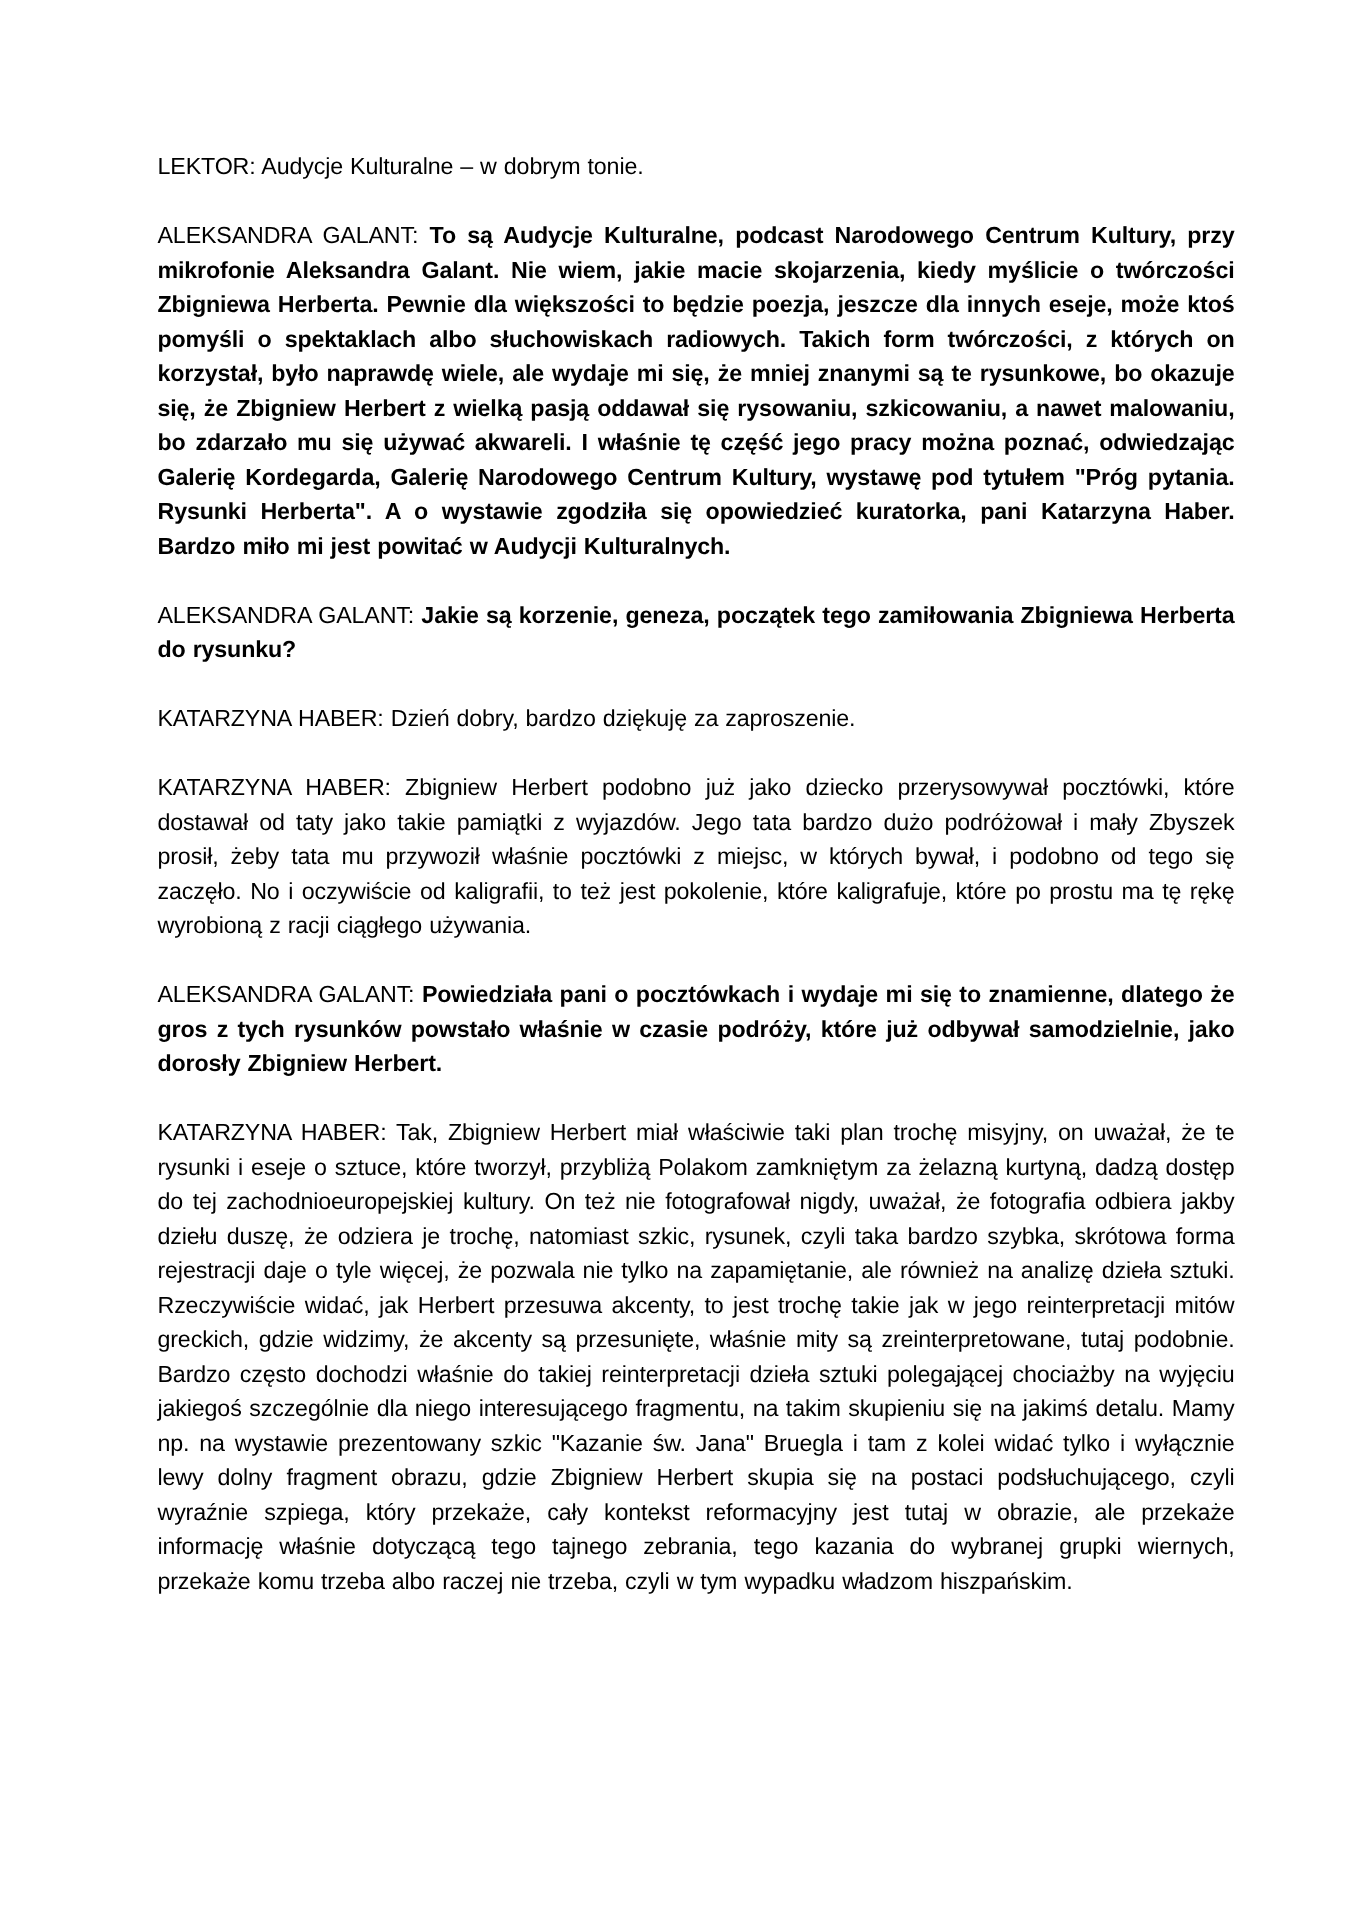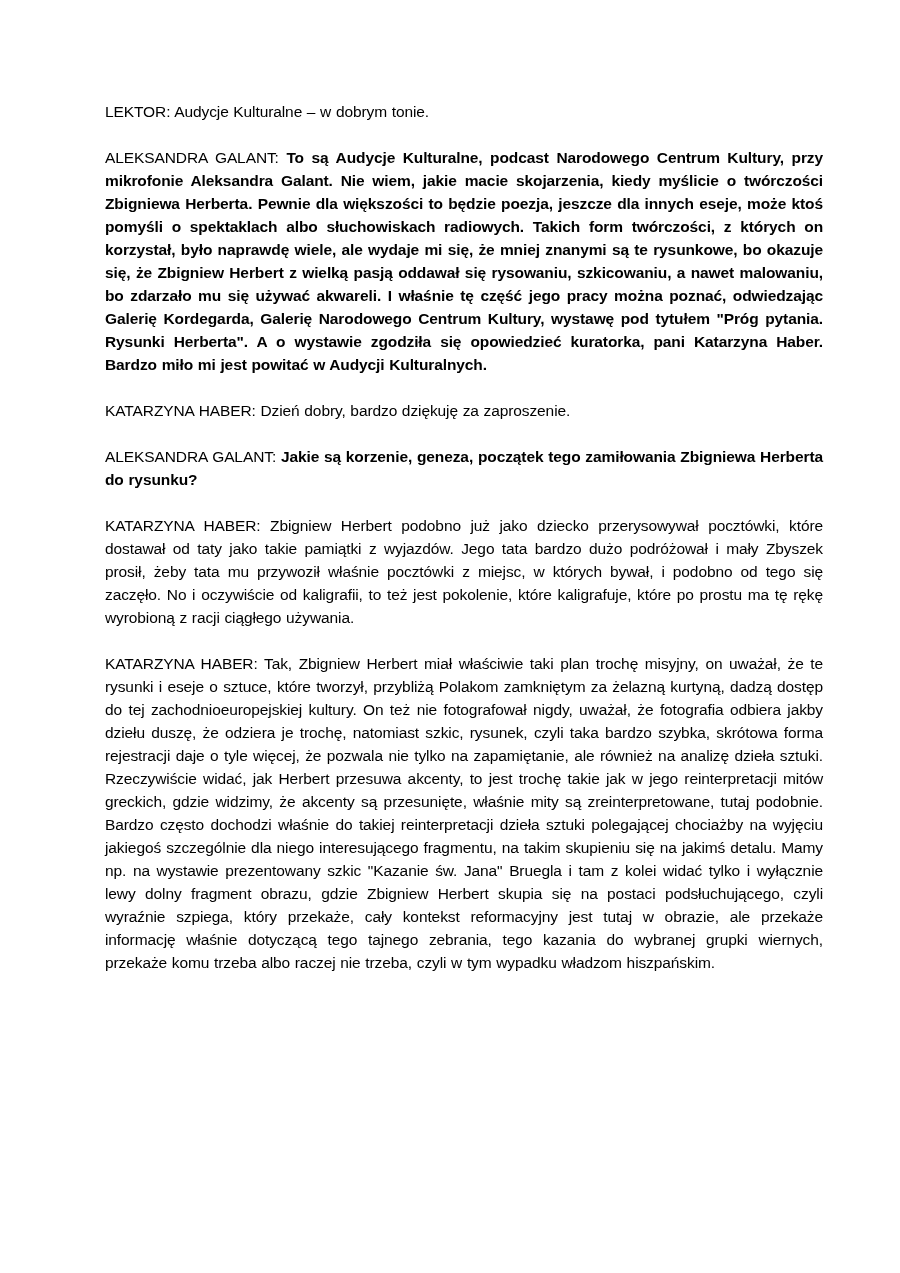--- a/index.html
+++ b/index.html
@@ -44,22 +44,23 @@
 </style>
 </head>
 <body>
 
 <div class="page">
 
   <p class="para"><span class="speaker">LEKTOR:</span> <span class="speech">Audycje Kulturalne – w dobrym tonie.</span></p>
 
   <p class="para emph"><span class="speaker">ALEKSANDRA GALANT:</span> <span class="speech">To są Audycje Kulturalne, podcast Narodowego Centrum Kultury, przy mikrofonie Aleksandra Galant. Nie wiem, jakie macie skojarzenia, kiedy myślicie o twórczości Zbigniewa Herberta. Pewnie dla większości to będzie poezja, jeszcze dla innych eseje, może ktoś pomyśli o spektaklach albo słuchowiskach radiowych. Takich form twórczości, z których on korzystał, było naprawdę wiele, ale wydaje mi się, że mniej znanymi są te rysunkowe, bo okazuje się, że Zbigniew Herbert z wielką pasją oddawał się rysowaniu, szkicowaniu, a nawet malowaniu, bo zdarzało mu się używać akwareli. I właśnie tę część jego pracy można poznać, odwiedzając Galerię Kordegarda, Galerię Narodowego Centrum Kultury, wystawę pod tytułem "Próg pytania. Rysunki Herberta". A o wystawie zgodziła się opowiedzieć kuratorka, pani Katarzyna Haber. Bardzo miło mi jest powitać w Audycji Kulturalnych.</span></p>
 
+  <p class="para emph"><span class="speaker">ALEKSANDRA GALANT:</span> <span class="speech">Jakie są korzenie, geneza, początek tego zamiłowania Zbigniewa Herberta do rysunku?</span></p>
+
   <p class="para"><span class="speaker">KATARZYNA HABER:</span> <span class="speech">Dzień dobry, bardzo dziękuję za zaproszenie.</span></p>
-
-  <p class="para emph"><span class="speaker">ALEKSANDRA GALANT:</span> <span class="speech">Jakie są korzenie, geneza, początek tego zamiłowania Zbigniewa Herberta do rysunku?</span></p>
 
   <p class="para"><span class="speaker">KATARZYNA HABER:</span> <span class="speech">Zbigniew Herbert podobno już jako dziecko przerysowywał pocztówki, które dostawał od taty jako takie pamiątki z wyjazdów. Jego tata bardzo dużo podróżował i mały Zbyszek prosił, żeby tata mu przywoził właśnie pocztówki z miejsc, w których bywał, i podobno od tego się zaczęło. No i oczywiście od kaligrafii, to też jest pokolenie, które kaligrafuje, które po prostu ma tę rękę wyrobioną z racji ciągłego używania.</span></p>
 
+  <p class="para emph"><span class="speaker">ALEKSANDRA GALANT:</span> <span class="speech">Powiedziała pani o pocztówkach i wydaje mi się to znamienne, dlatego że gros z tych rysunków powstało właśnie w czasie podróży, które już odbywał samodzielnie, jako dorosły Zbigniew Herbert.</span></p>
 
   <p class="para"><span class="speaker">KATARZYNA HABER:</span> <span class="speech">Tak, Zbigniew Herbert miał właściwie taki plan trochę misyjny, on uważał, że te rysunki i eseje o sztuce, które tworzył, przybliżą Polakom zamkniętym za żelazną kurtyną, dadzą dostęp do tej zachodnioeuropejskiej kultury. On też nie fotografował nigdy, uważał, że fotografia odbiera jakby dziełu duszę, że odziera je trochę, natomiast szkic, rysunek, czyli taka bardzo szybka, skrótowa forma rejestracji daje o tyle więcej, że pozwala nie tylko na zapamiętanie, ale również na analizę dzieła sztuki. Rzeczywiście widać, jak Herbert przesuwa akcenty, to jest trochę takie jak w jego reinterpretacji mitów greckich, gdzie widzimy, że akcenty są przesunięte, właśnie mity są zreinterpretowane, tutaj podobnie. Bardzo często dochodzi właśnie do takiej reinterpretacji dzieła sztuki polegającej chociażby na wyjęciu jakiegoś szczególnie dla niego interesującego fragmentu, na takim skupieniu się na jakimś detalu. Mamy np. na wystawie prezentowany szkic "Kazanie św. Jana" Bruegla i tam z kolei widać tylko i wyłącznie lewy dolny fragment obrazu, gdzie Zbigniew Herbert skupia się na postaci podsłuchującego, czyli wyraźnie szpiega, który przekaże, cały kontekst reformacyjny jest tutaj w obrazie, ale przekaże informację właśnie dotyczącą tego tajnego zebrania, tego kazania do wybranej grupki wiernych, przekaże komu trzeba albo raczej nie trzeba, czyli w tym wypadku władzom hiszpańskim.</span></p>
 
 </div>
 
 </body></html>

